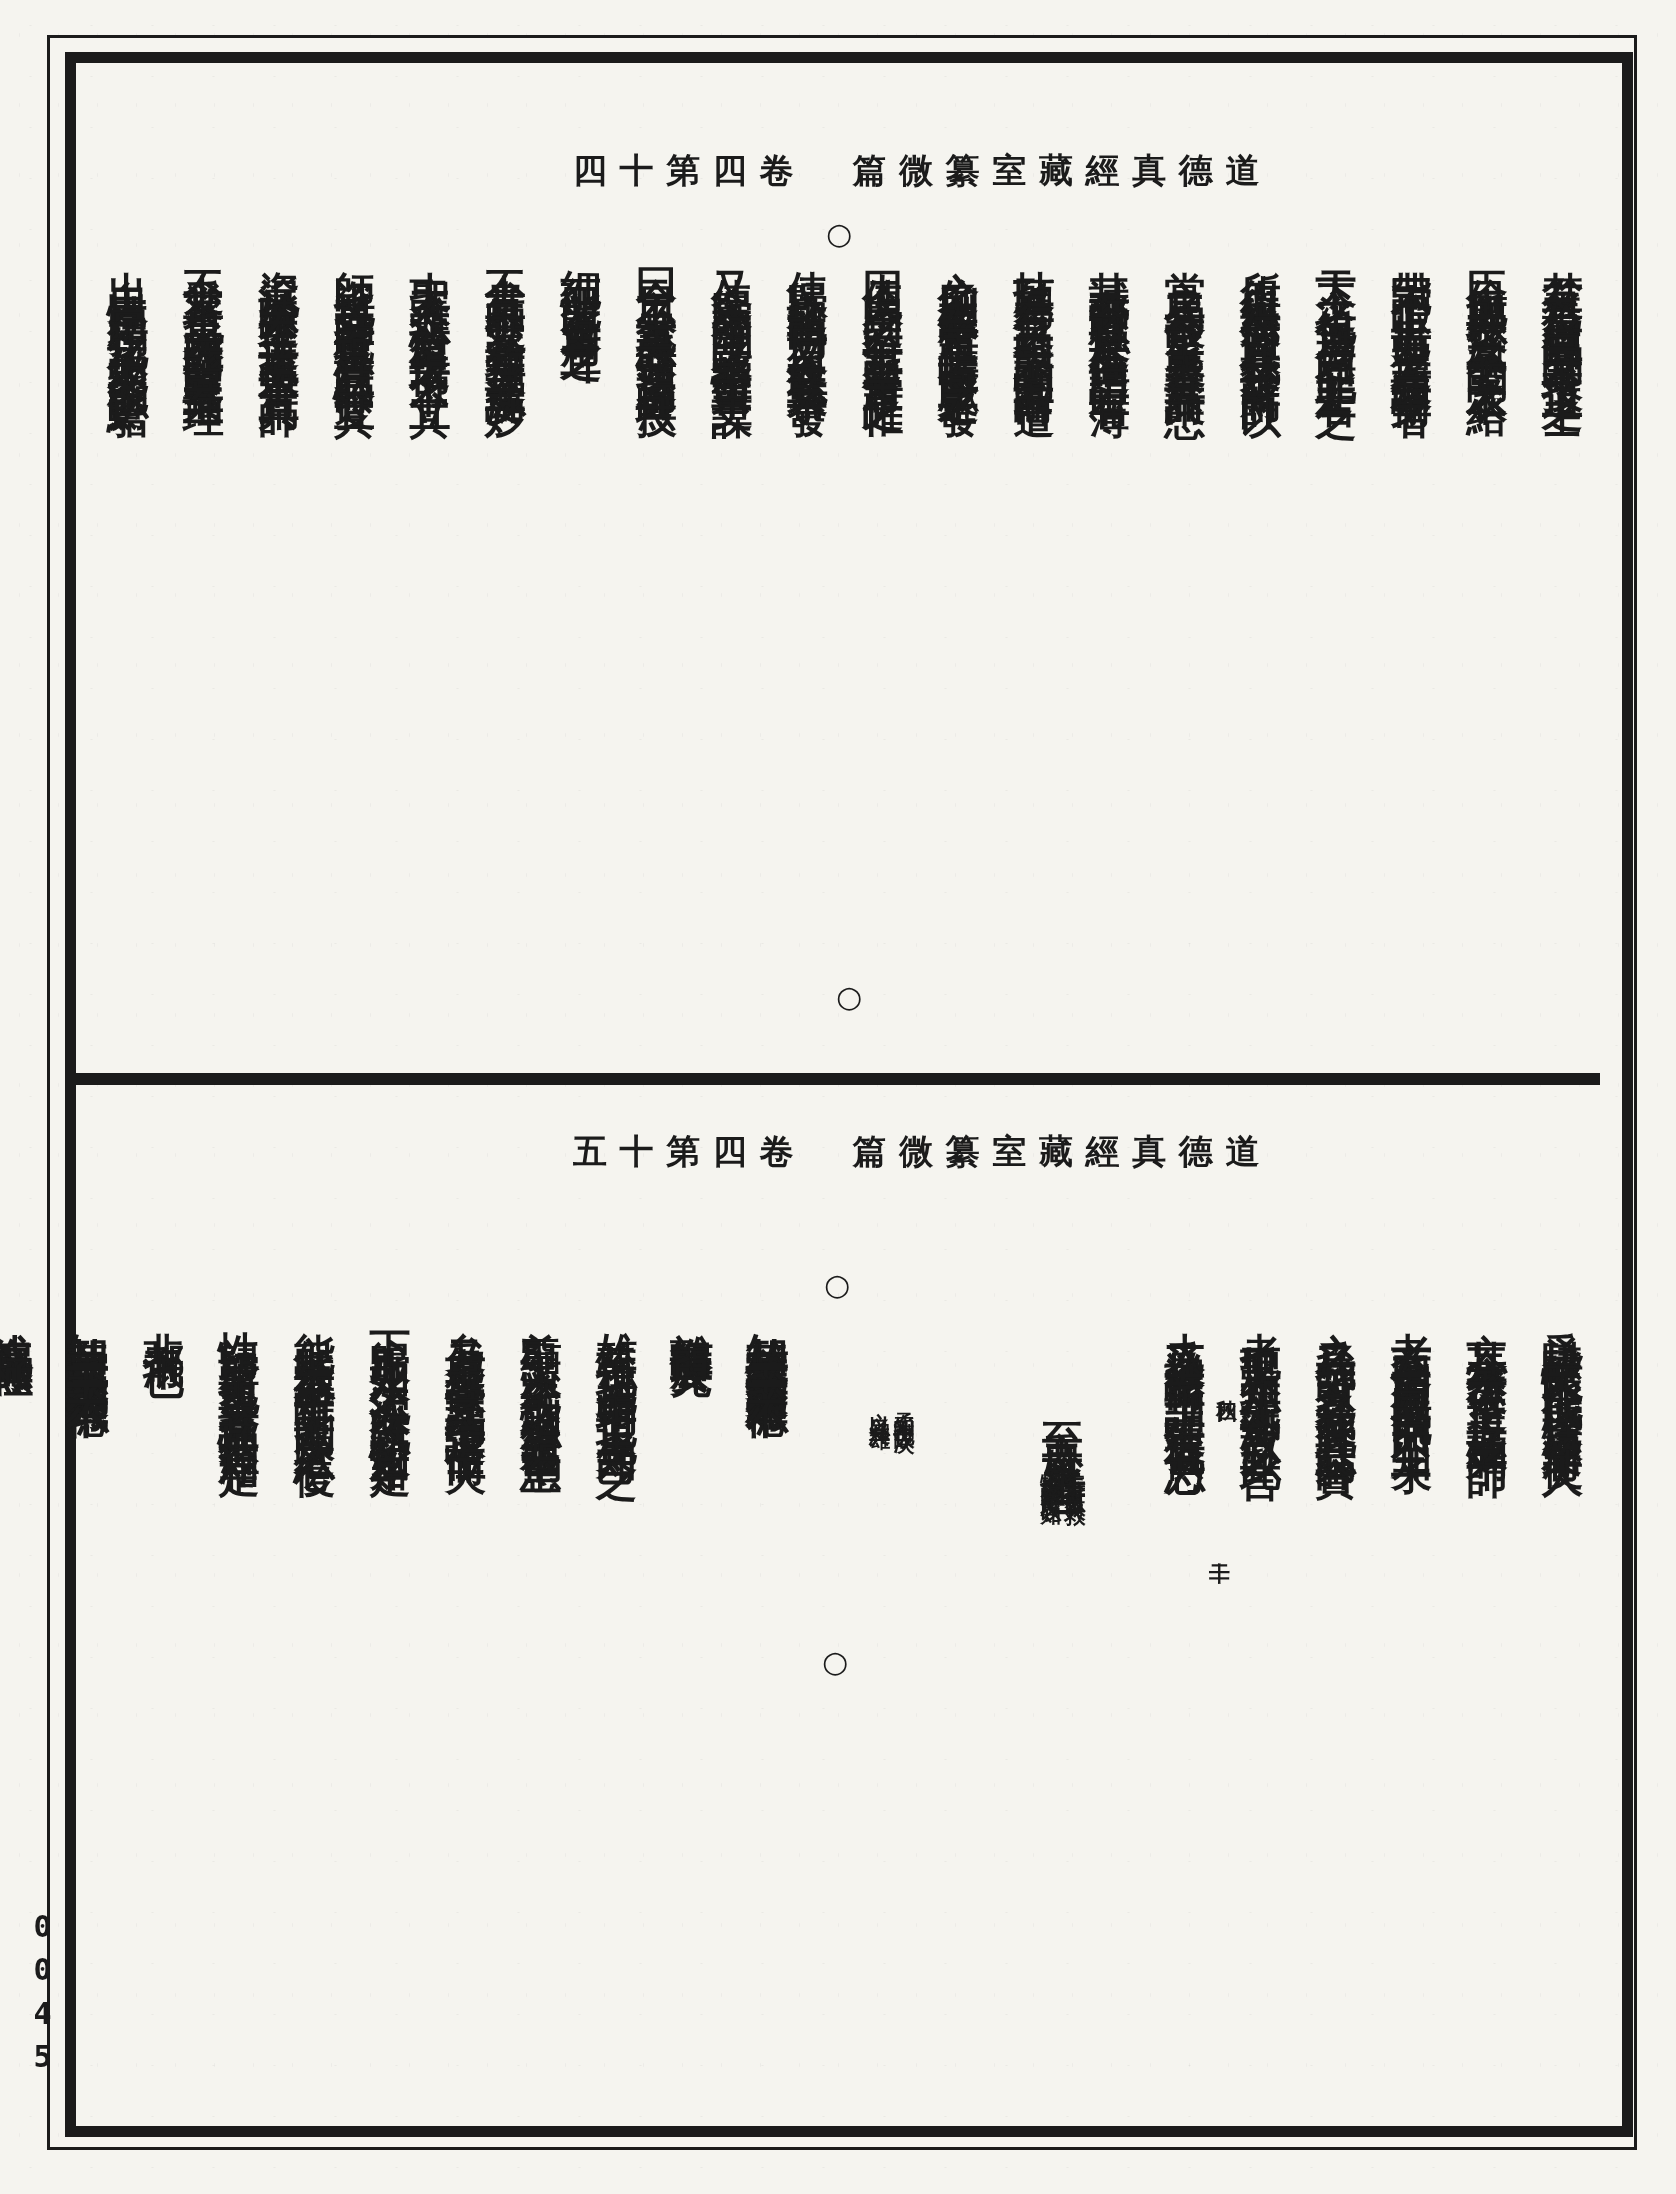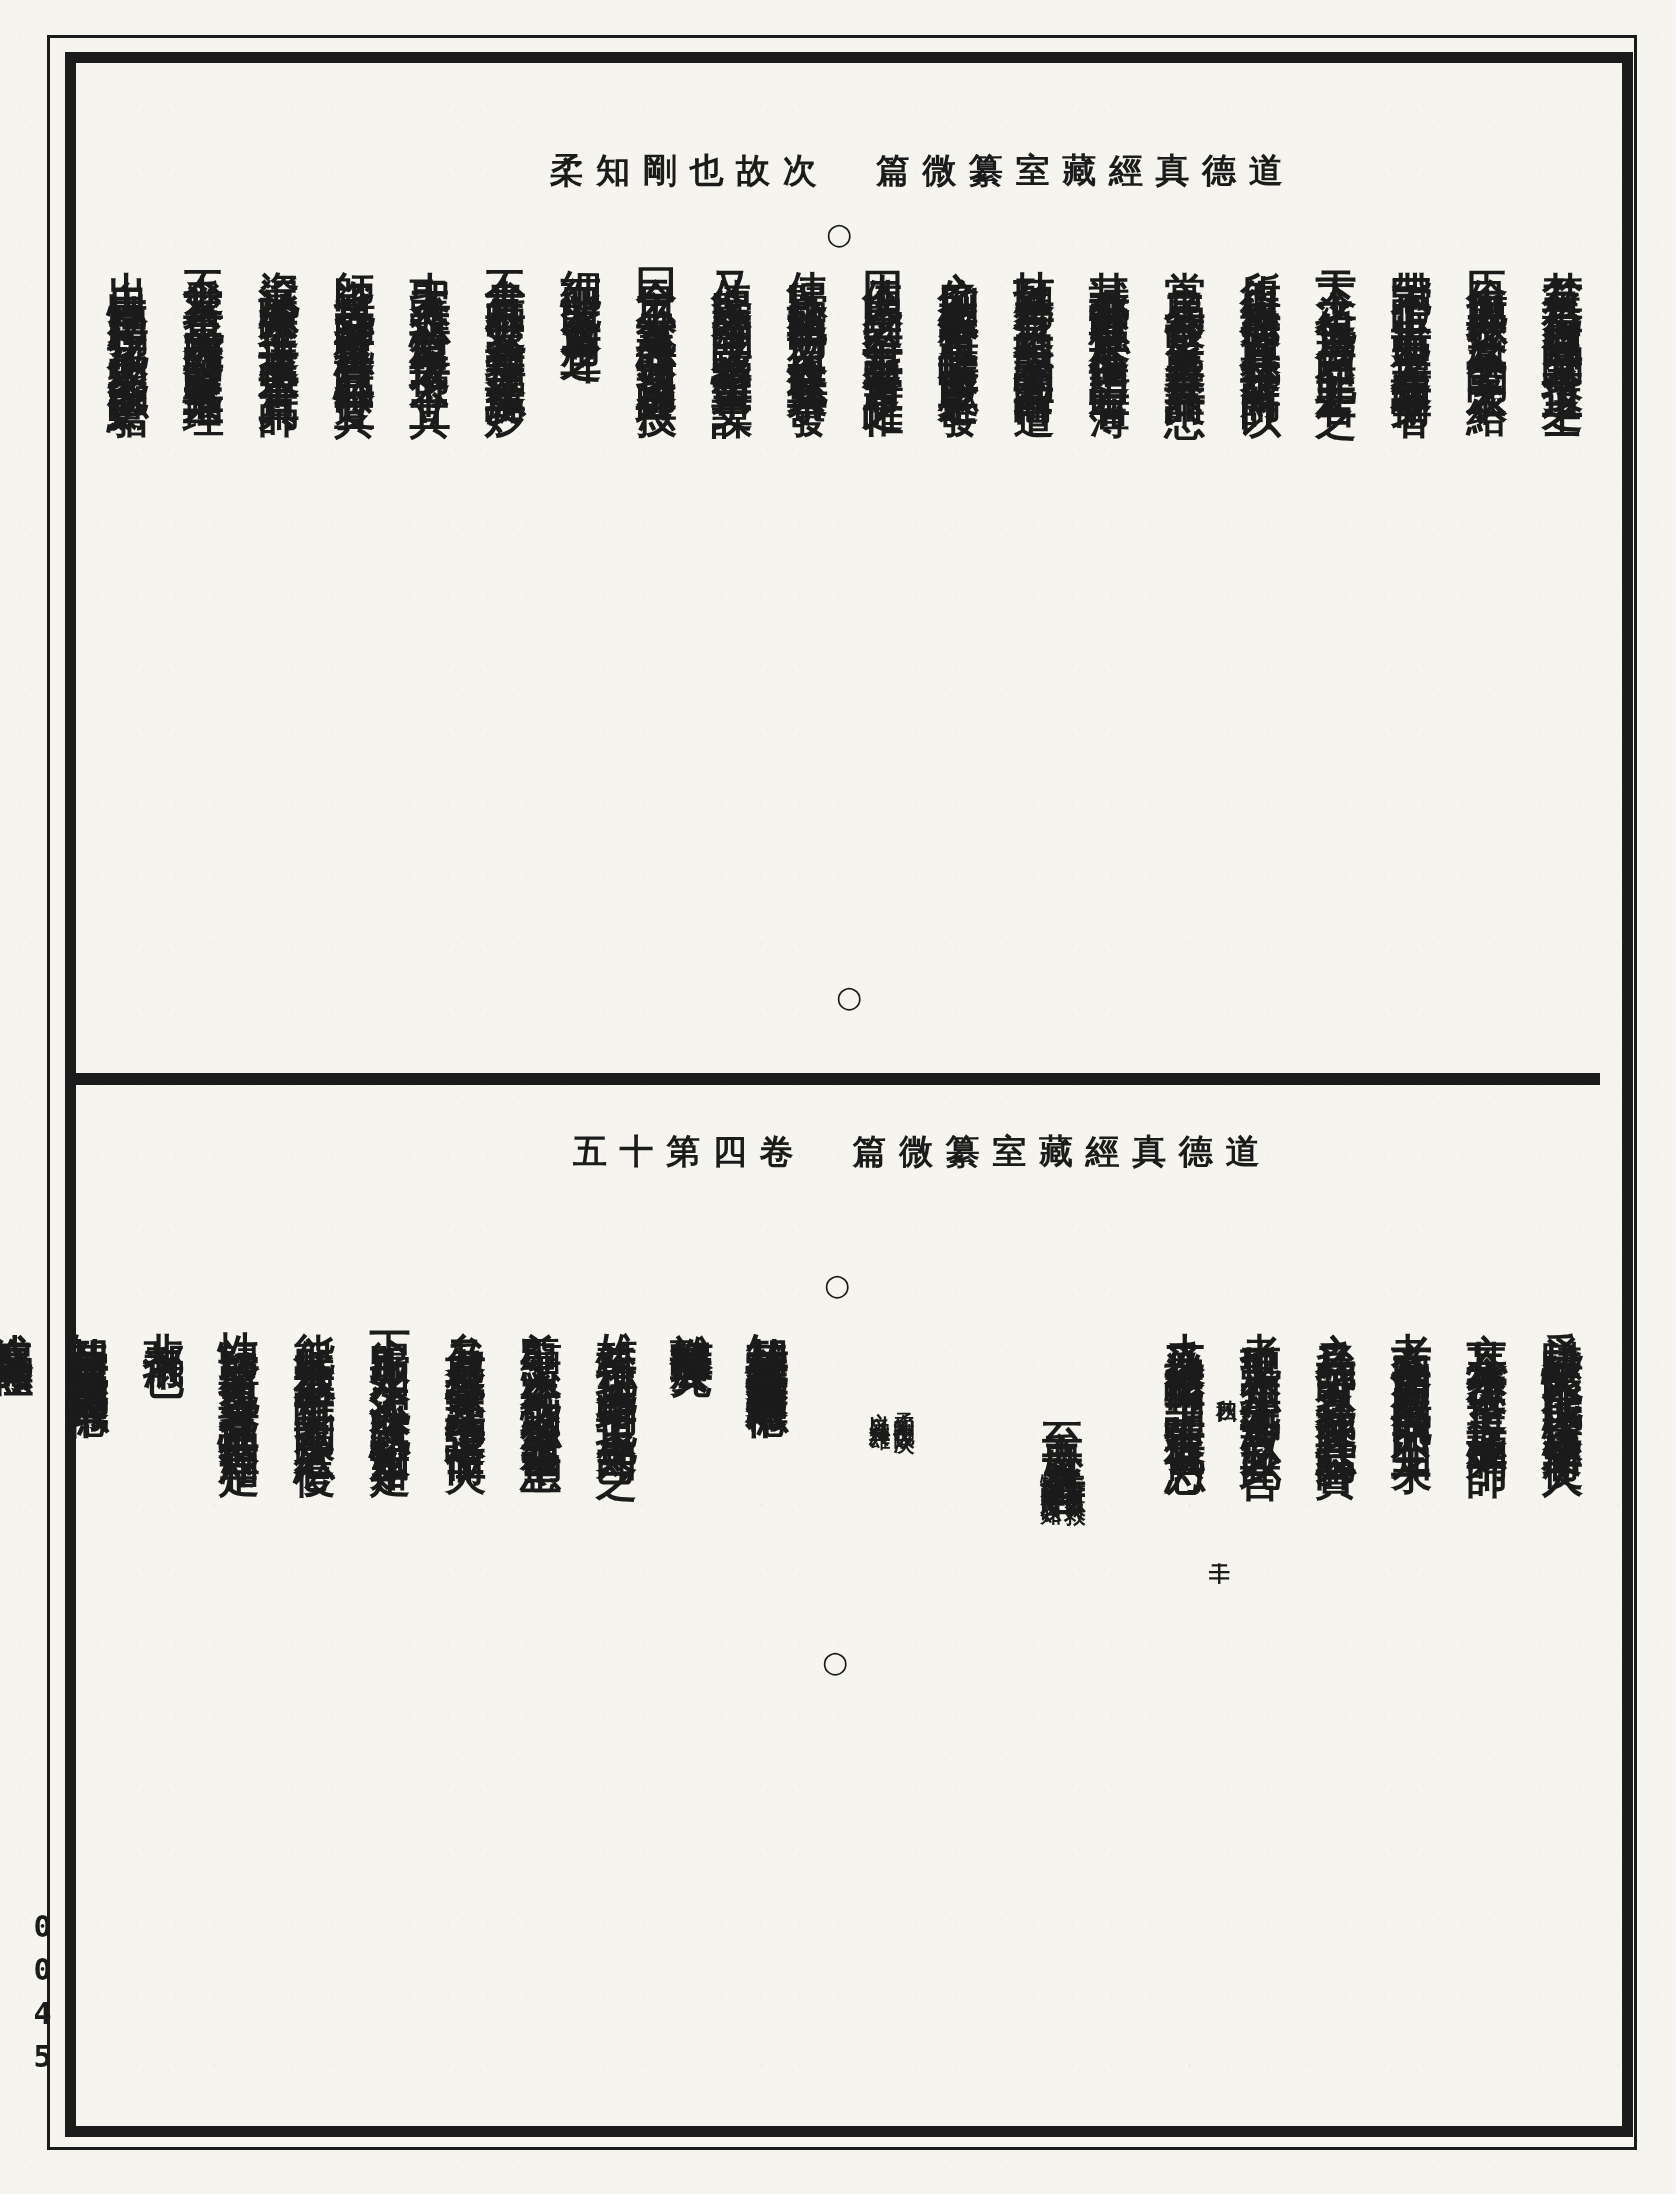--- a/index.html
+++ b/index.html
@@ -83,21 +83,21 @@
     font-size:30px;font-weight:600;letter-spacing:8.4px;color:#1b1b1b;
   }
 </style>
 </head>
 <body>
 
 <div class="frame-outer"></div>
 <div class="frame-inner"></div>
 <div class="divider"></div>
 
-<div class="folio-header" id="top-header">柔知剛也故次　篇微纂室藏經真德道</div>
+<div class="folio-header" id="top-header">四十第四卷　篇微纂室藏經真德道</div>
 
 <div class="cols" id="top-cols">
   <div class="col">楚有善爲偷者往見曰聞君求技道之士</div>
   <div class="col">臣偷也願以技齎一卒子發聞之衣不給</div>
   <div class="col">帶冠不暇正出見而禮之左右諫曰偷者</div>
   <div class="col">天下之盜也何爲禮之君曰此非左右之</div>
   <div class="col">所得與無幾何齊興兵伐楚子發將師以</div>
   <div class="col">當之兵三卻楚良賢大夫皆盡其計而悉</div>
   <div class="col">其誠齊師愈強於是市偷進請曰臣有薄</div>
   <div class="col">技願爲君行之子發曰諾不問其辭而遣</div>

